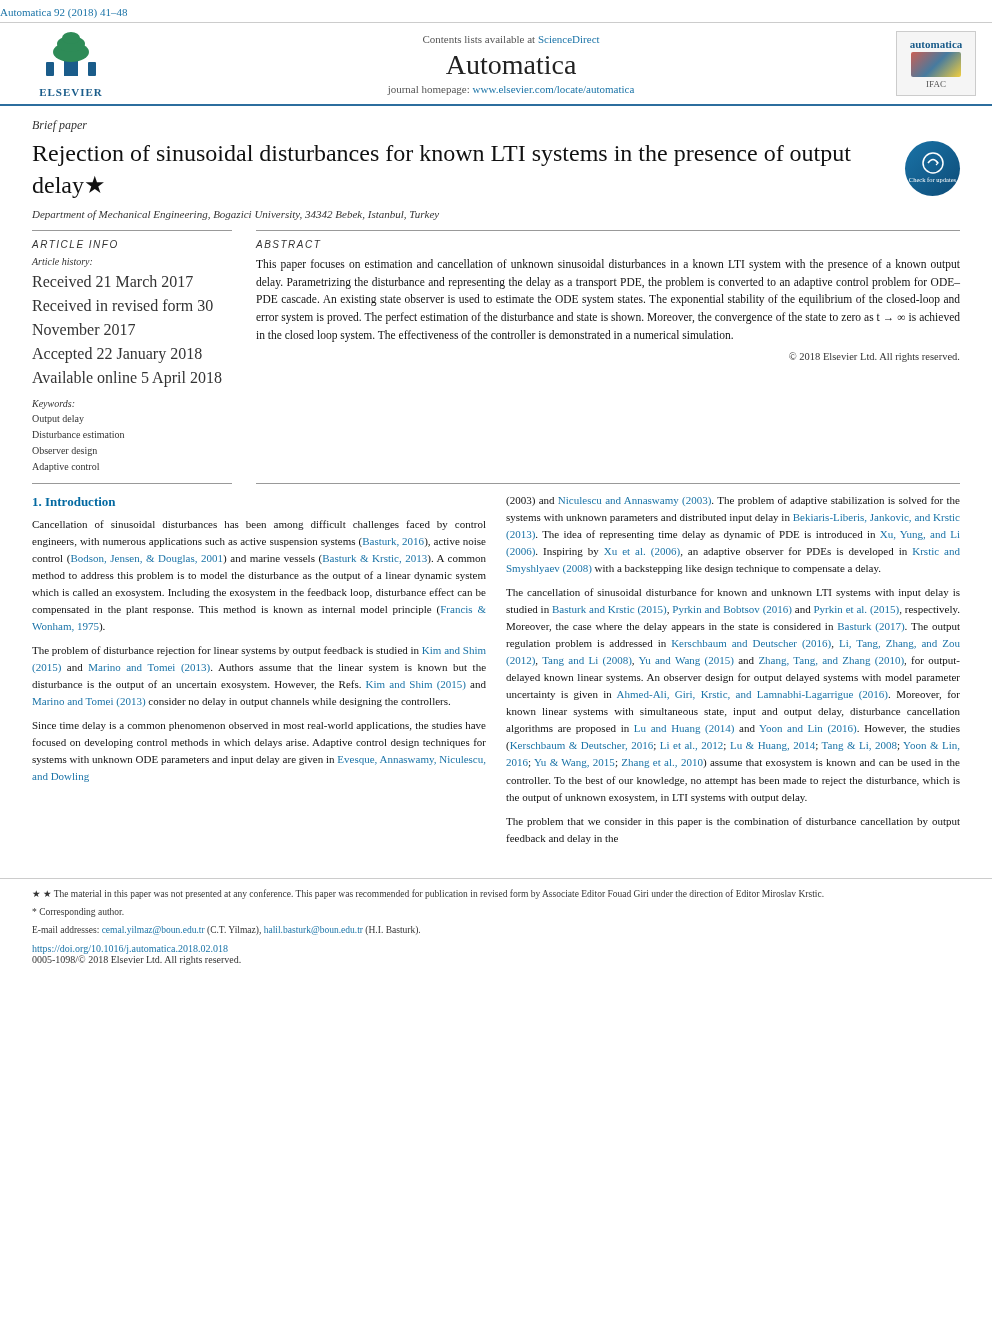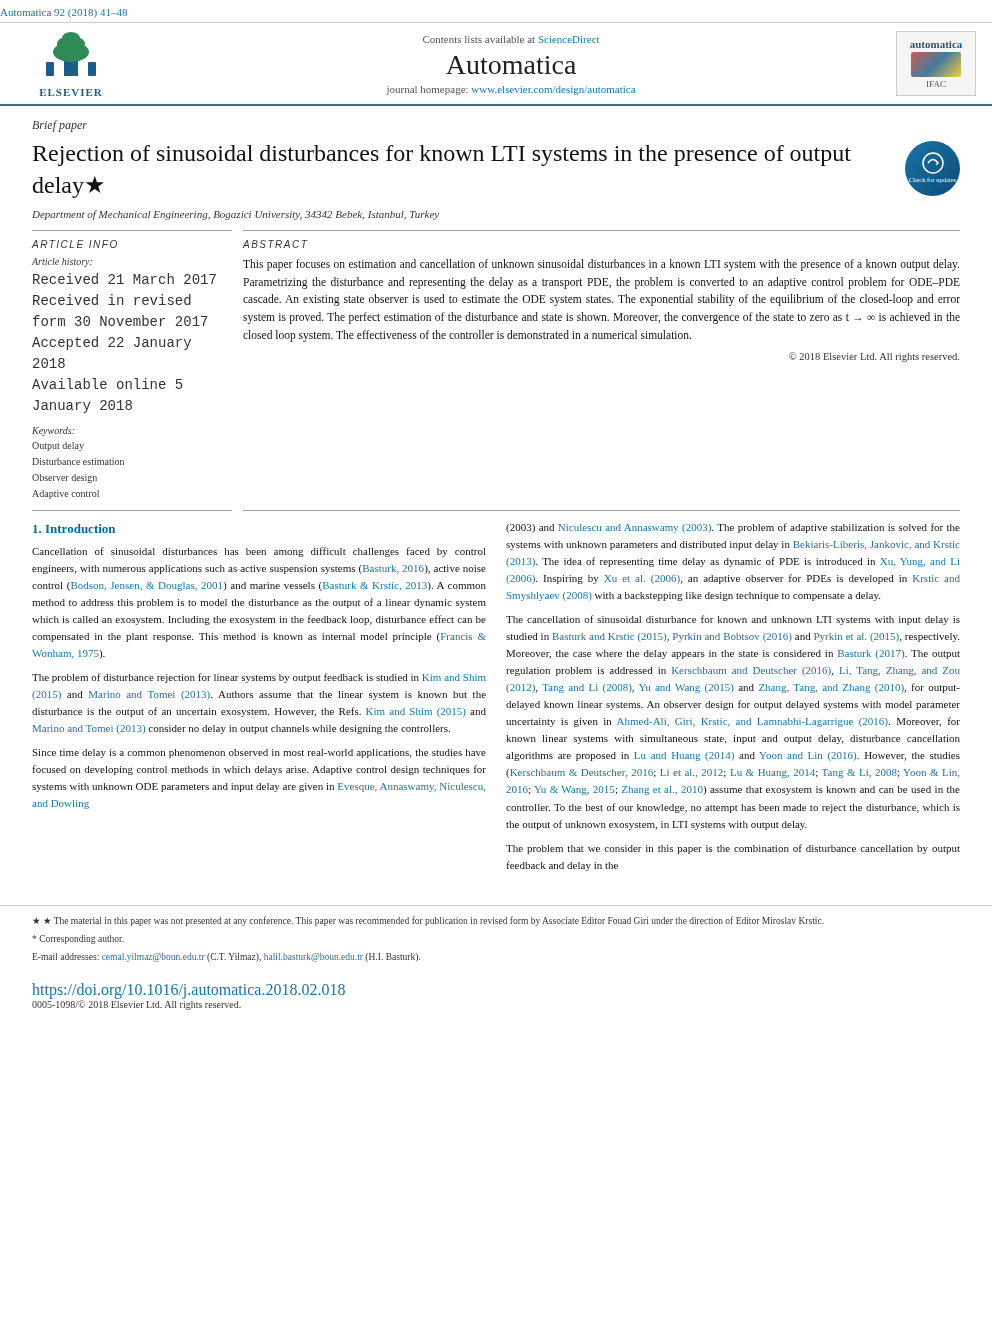--- a/index.html
+++ b/index.html
@@ -129,21 +129,21 @@
     }
     .affiliation-line {
       font-size: 11px;
       font-style: italic;
       color: #333;
       margin-bottom: 10px;
     }
     
     .two-col {
       display: flex;
-      gap: 11px;
+      gap: 24px;
       margin-bottom: 4px;
     }
     .article-info-col {
       width: 200px;
       flex-shrink: 0;
       border-top: 1px solid #999;
       border-bottom: 1px solid #999;
       padding: 8px 0;
     }
     .abstract-col {
@@ -161,24 +161,23 @@
       margin-bottom: 6px;
       font-family: Arial, sans-serif;
     }
     .article-history-label {
       font-size: 10px;
       font-style: italic;
       color: #333;
       margin-bottom: 3px;
     }
     .article-history-item {
-      font-size: 14px;
+      font-size: 16px;
       color: #333;
       line-height: 1.5;
-      font-family: Liberation Mono, monospace;
     }
     .keywords-label {
       font-size: 10px;
       font-style: italic;
       color: #333;
       margin-top: 8px;
       margin-bottom: 2px;
     }
     .keyword-item {
       font-size: 10px;
@@ -239,23 +238,23 @@
       line-height: 1.5;
       margin-bottom: 4px;
     }
     .email-text {
       font-size: 9.5px;
       color: #333;
       line-height: 1.5;
     }
     .email-link { color: #1a73a7; text-decoration: none; }
     .doi-line {
-      font-size: 16px;
+      font-size: 10px;
       color: #1a73a7;
-      margin-top: 17px;
+      margin-top: 6px;
     }
     .issn-line {
       font-size: 10px;
       color: #333;
     }
     
     .elsevier-svg-container {
       text-align: center;
     }
   </style>
@@ -288,21 +287,21 @@
     </div>
 
     <div class="header-center">
       <div class="contents-line">
         <span>Contents lists available at</span>
         <a href="#">ScienceDirect</a>
       </div>
       <div class="journal-name-header">Automatica</div>
       <div class="homepage-line">
         <span>journal homepage:</span>
-        <a href="#">www.elsevier.com/design/automatica</a>
+        <a href="#">www.elsevier.com/locate/automatica</a>
       </div>
     </div>
 
     <div class="ifac-logo">
       <div style="font-weight:bold; font-size:11px; color:#1a5c8a;">automatica</div>
       <div style="width:50px; height:25px; margin:2px 0; background: linear-gradient(135deg, #c0392b, #1a5c8a, #f1c40f); opacity:0.8; border-radius:2px;"></div>
       <div style="font-size:9px; color:#555;">IFAC</div>
     </div>
   </div>
 
@@ -328,21 +327,21 @@
 
     <div class="two-col">
 
       <div class="article-info-col">
         <div class="section-label">article info</div>
 
         <div class="article-history-label">Article history:</div>
         <div class="article-history-item">Received 21 March 2017</div>
         <div class="article-history-item">Received in revised form 30 November 2017</div>
         <div class="article-history-item">Accepted 22 January 2018</div>
-        <div class="article-history-item">Available online 5 January 2018</div>
+        <div class="article-history-item">Available online 5 April 2018</div>
 
         <div class="keywords-label">Keywords:</div>
         <div class="keyword-item">Output delay</div>
         <div class="keyword-item">Disturbance estimation</div>
         <div class="keyword-item">Observer design</div>
         <div class="keyword-item">Adaptive control</div>
       </div>
 
       <div class="abstract-col">
         <div class="section-label">abstract</div>

